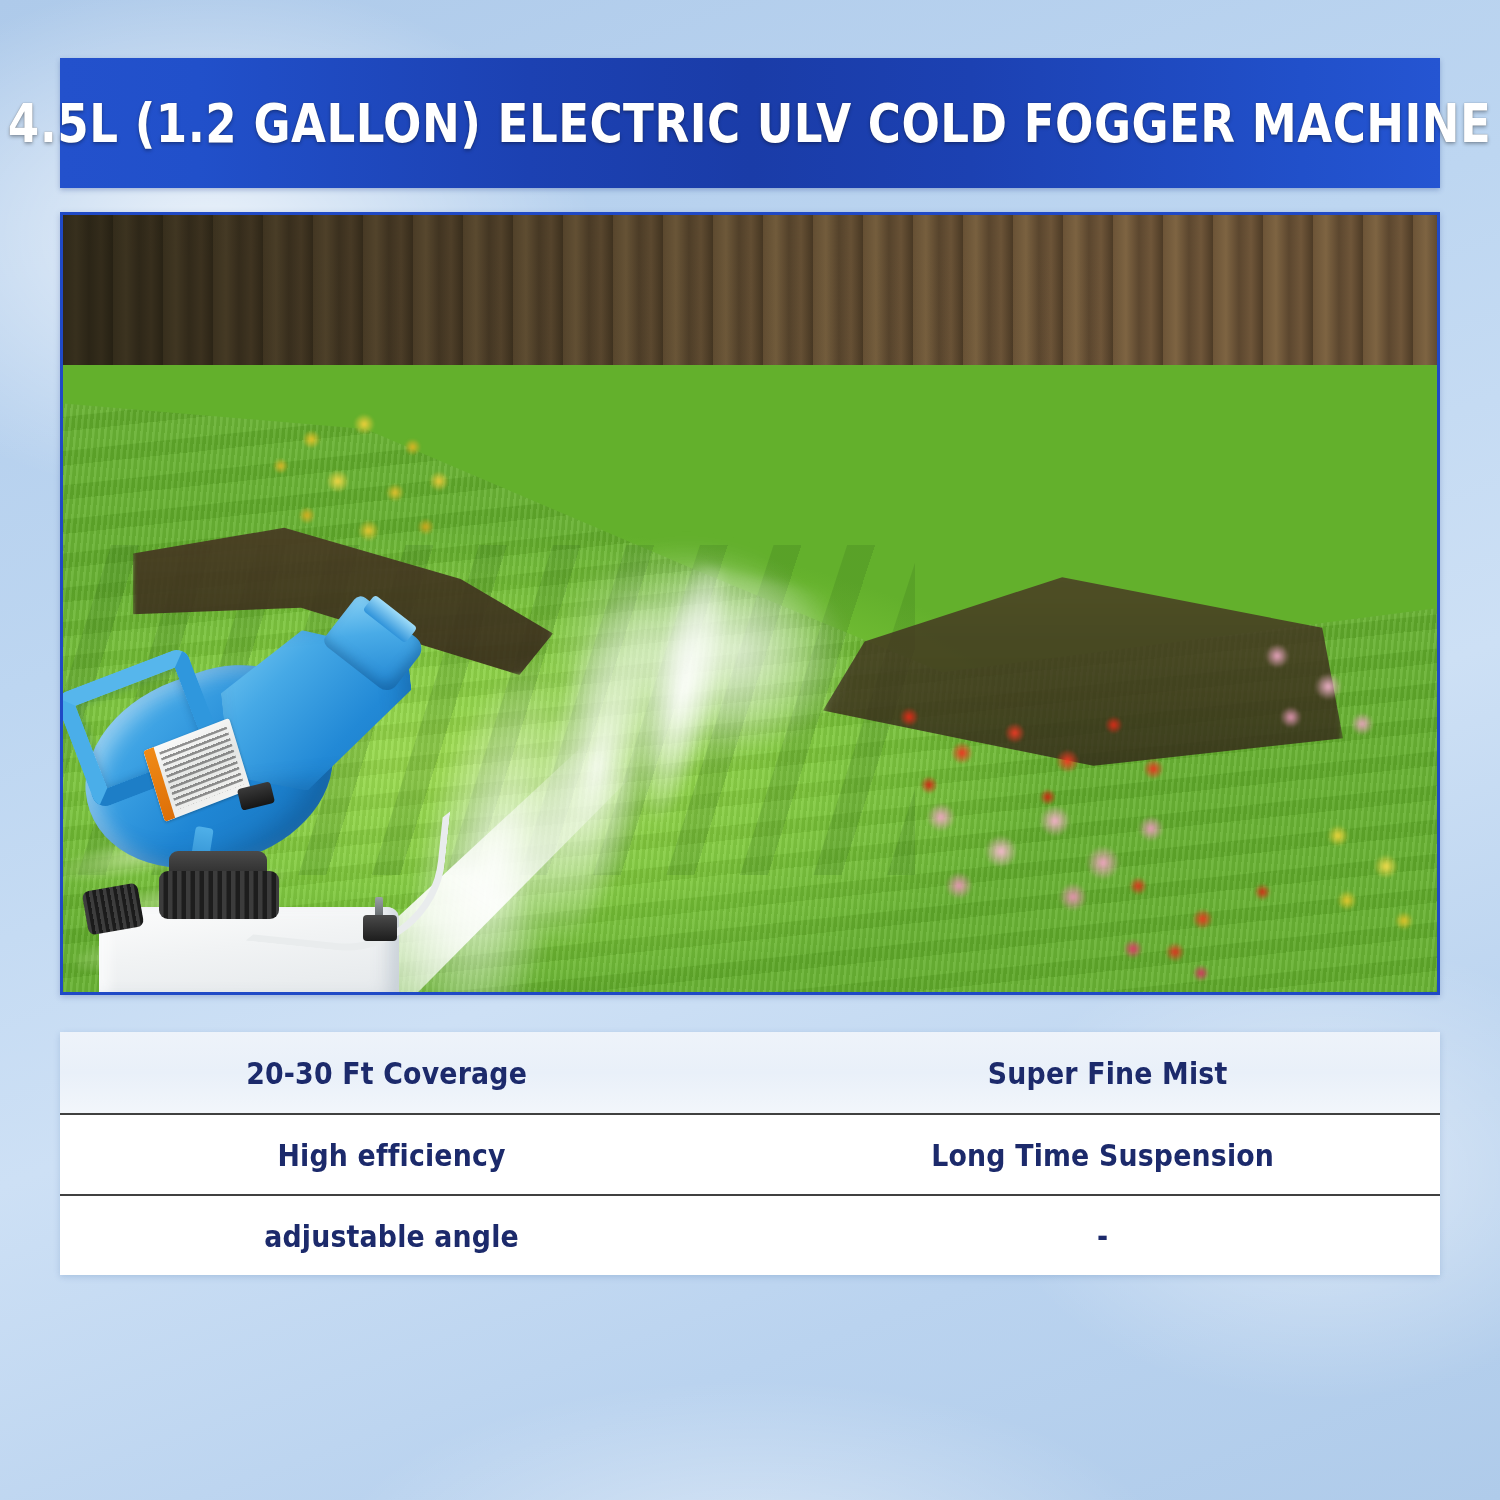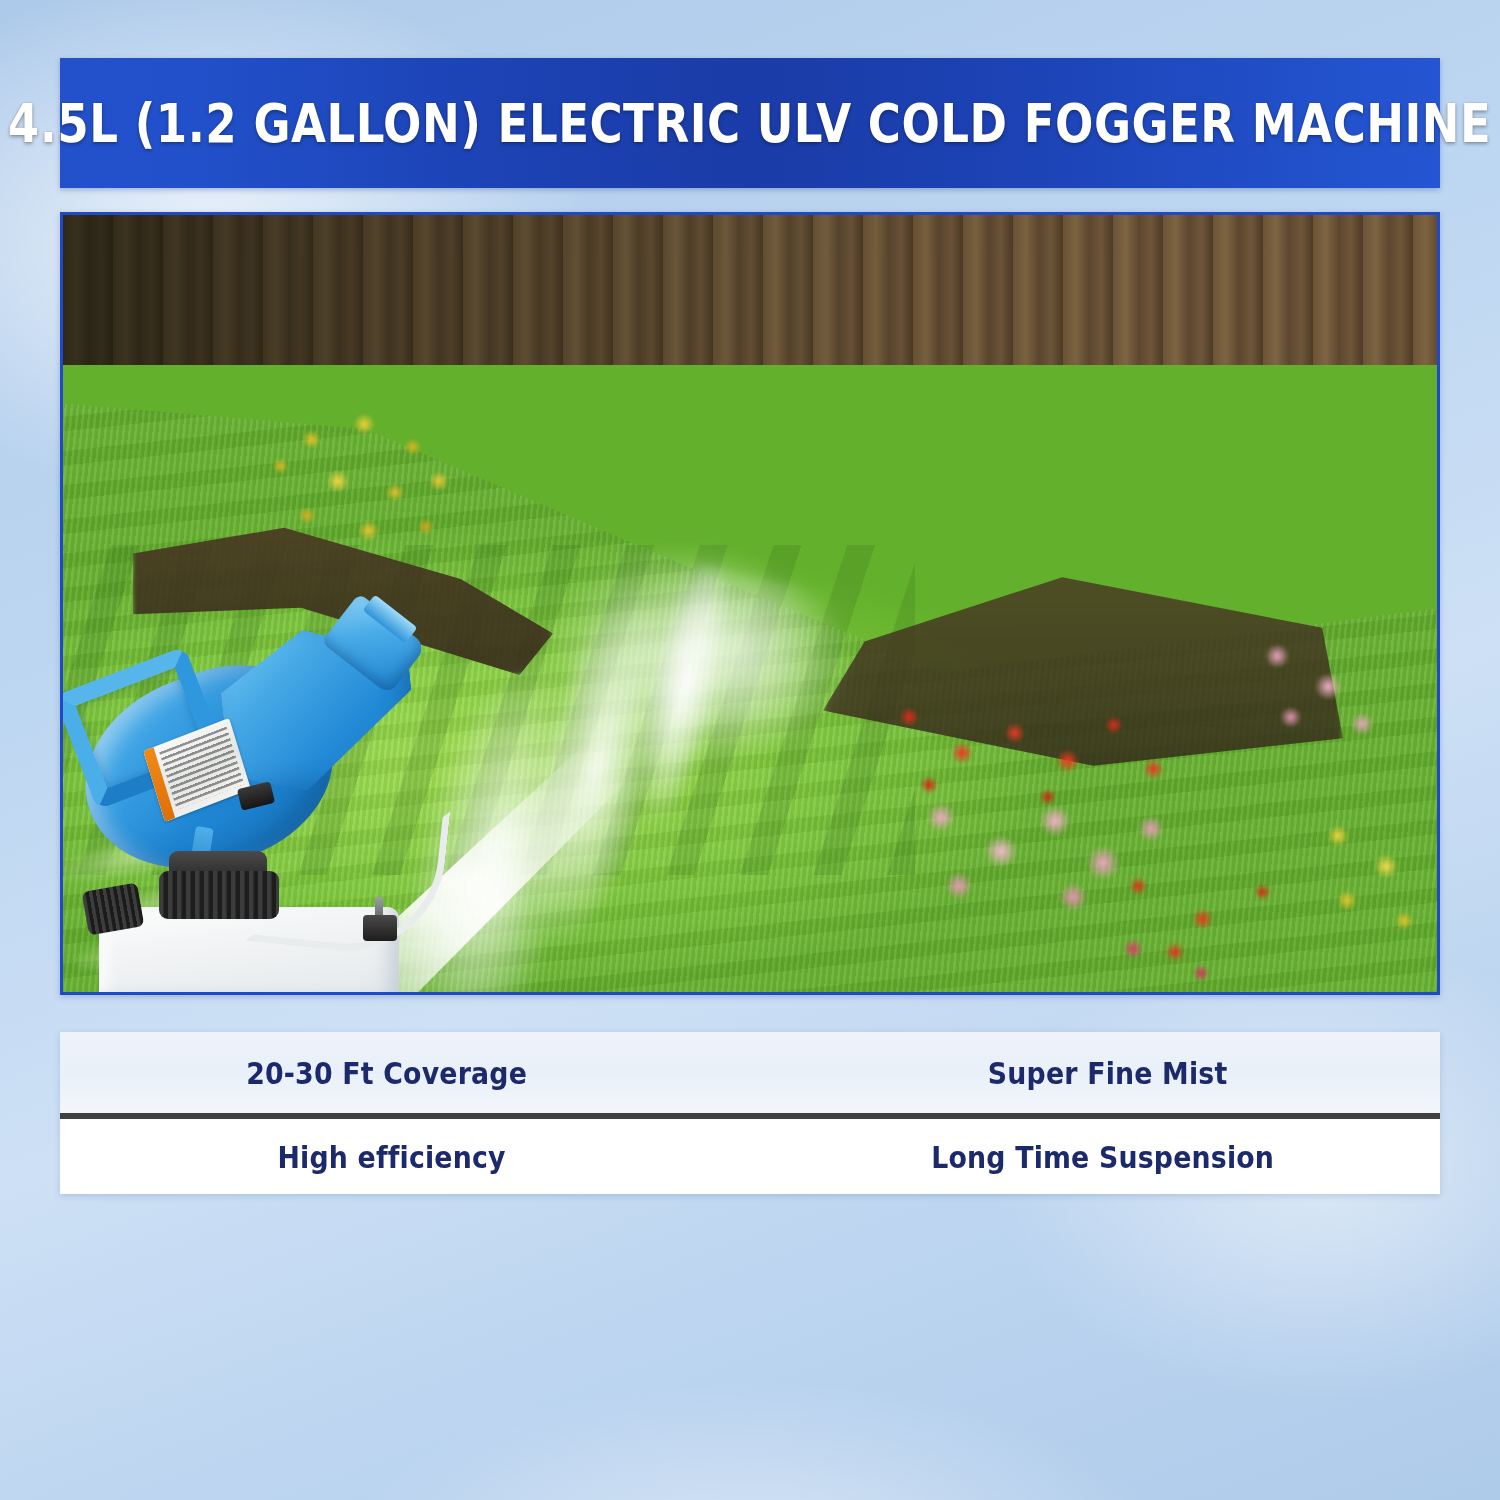--- a/index.html
+++ b/index.html
@@ -372,21 +372,21 @@
   .trow {
     display:flex;
     height:81px;
     align-items:center;
   }
   .trow.tint {
     background:linear-gradient(180deg,#eef3fa 0%, #e9f0f9 50%, #f2f6fb 100%);
     gap:20px;
   }
   .trow.plain { background:#ffffff; }
-  .trow + .trow { border-top:6px solid #404040; }
+  .trow + .trow { border-top:2px solid #404040; }
 
   .tcell {
     flex:1 1 50%;
     text-align:center;
     color:#1c2a6b;
     font-family:"DejaVu Sans Condensed","Liberation Sans Narrow","Liberation Sans", sans-serif;
     font-weight:700;
     font-size:31px;
     letter-spacing:.2px;
     transform:scaleX(.96);
@@ -470,16 +470,20 @@
       <div class="tcell right">Super Fine Mist</div>
     </div>
 
     <div class="trow plain">
       <div class="tcell left">High efficiency</div>
       <div class="tcell right">Long Time Suspension</div>
     </div>
 
 
 
+    <div class="trow plain">
+      <div class="tcell left">adjustable angle</div>
+      <div class="tcell right">-</div>
+    </div>
 
   </div>
 
 </div>
 
 </body></html>

